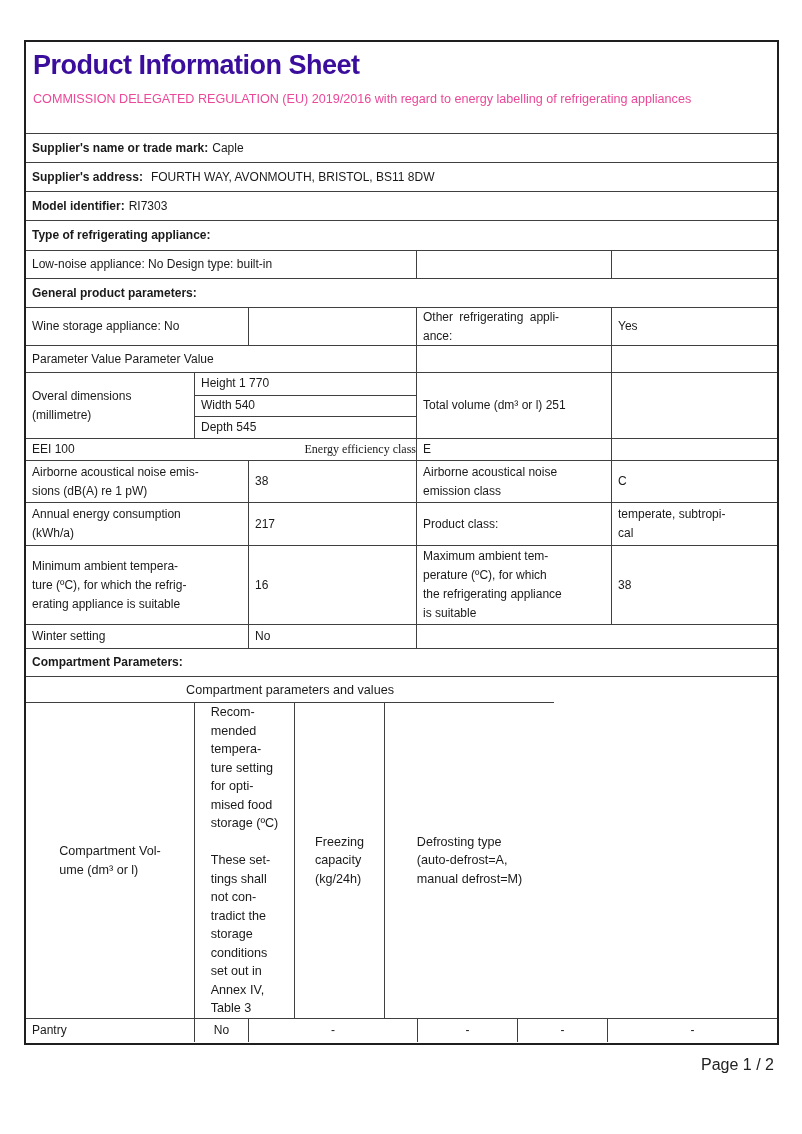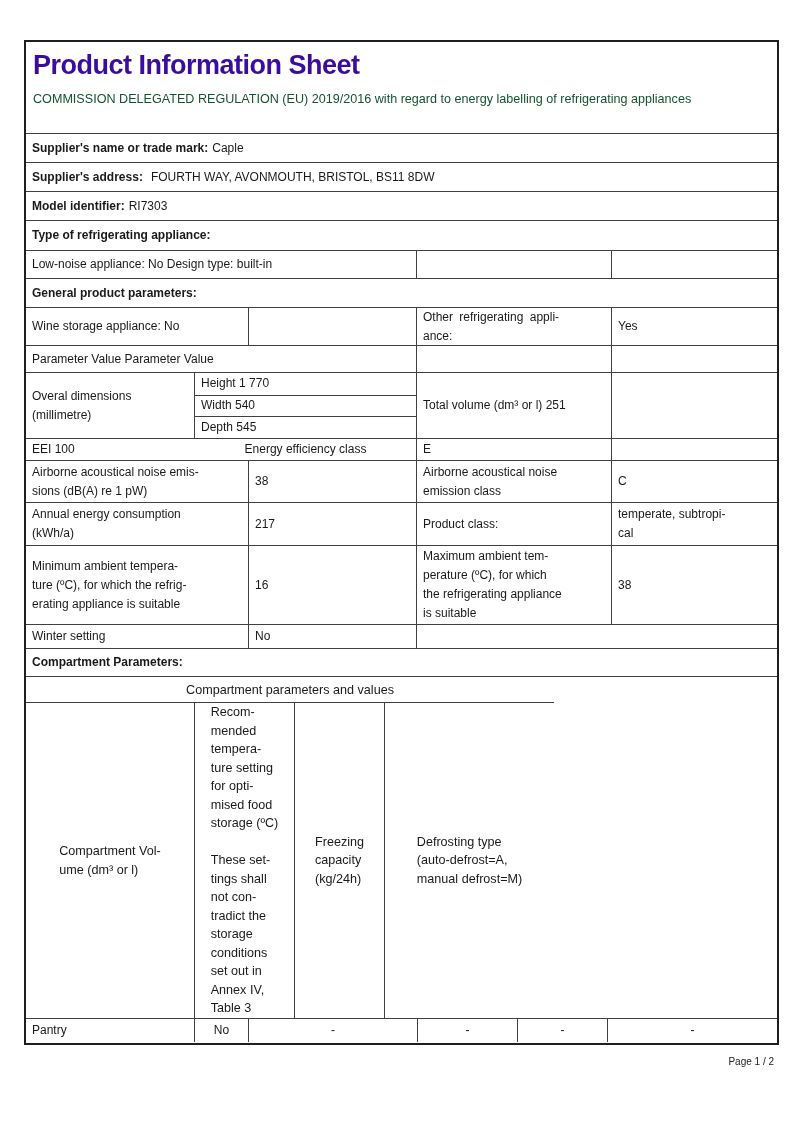--- a/index.html
+++ b/index.html
@@ -2,21 +2,21 @@
 <html><head>
 <meta charset="utf-8">
 <style>
   * { margin:0; padding:0; box-sizing:border-box; }
   html,body { width:802px; height:1134px; background:#ffffff;
               font-family:"Liberation Sans", sans-serif; color:#1a1a1a; }
   .sheet { position:absolute; left:24px; top:40px; width:755px; height:1005px;
            border:2px solid #1f1f1f; background:#fff; overflow:hidden; }
   .title-block { height:91px; padding:7px 10px 0 7px; }
   .page-title { font-size:27px; font-weight:bold; letter-spacing:-0.5px; line-height:32px; }
-  .subtitle { margin-top:8px; font-size:12.6px; line-height:20px; max-width:700px; color:#14532d; }
+  .subtitle { margin-top:8px; font-size:12.6px; line-height:20px; max-width:700px; color:#ec4899; }
   .row { display:flex; border-top:1px solid #404040; width:751px; }
   .cell { border-right:1px solid #404040; display:flex; align-items:center;
           padding-left:6px; font-size:12px; line-height:19px; overflow:hidden; }
   .cell:last-child { border-right:none; }
   .pre { white-space:pre-line; }
   .b { font-weight:bold; }
   .val { margin-left:4px; }
   .val-gap { margin-left:8px; }
   
   .h29{height:29px} .h30{height:30px} .h28{height:28px} .h38{height:38px}
@@ -26,37 +26,37 @@
   .w223{width:223px} .w168{width:168px} .w195{width:195px} .w165{width:165px}
   .w391{width:391px} .w169{width:169px} .w222{width:222px} .w360{width:360px}
   .w100{width:100px} .w90{width:90px} .w54{width:54px}
   
   .dim-stack { display:flex; flex-direction:column; padding:0; align-items:stretch; }
   .dim-sub { height:22px; display:flex; align-items:center; padding-left:6px; }
   .dim-sub + .dim-sub { border-top:1px solid #404040; }
   
   .eei-cell { padding:0; }
   .eei-left { width:169px; padding-left:6px; }
-  .eei-right { flex:1; text-align:center; }
+  .eei-right { flex:1; text-align:right;font-family:Liberation Serif, serif; }
   
   .spread { word-spacing:3px; }
   
   .comp { display:flex; height:342px; border-top:1px solid #404040; width:751px; }
   .comp-left { width:223px; border-right:1px solid #404040; display:flex;
                align-items:center; justify-content:center; font-size:12.6px; }
   .comp-right { width:528px; display:flex; flex-direction:column; }
   .comp-right-header { height:26px; border-bottom:1px solid #404040; display:flex;
                        align-items:center; justify-content:center; font-size:12.6px; }
   .comp-sub { flex:1; display:flex; }
   .comp-sub-cell { border-right:1px solid #404040; display:flex; align-items:center;
                    justify-content:center; text-align:left; font-size:12.6px;
                    line-height:18.5px; padding:0 2px; overflow:hidden; }
   .comp-sub-cell:last-child { border-right:none; }
   .center { justify-content:center; text-align:center; padding-left:0; }
-  .footer { position:absolute; top:1056px; right:28px; font-size:10px; color:#222; }
+  .footer { position:absolute; top:1056px; right:28px; font-size:16px; color:#222; }
 </style>
 </head>
 <body>
 
 <div class="sheet">
 
   <div class="title-block">
     <div class="page-title" style="color: rgb(59, 13, 156);">Product Information Sheet</div>
     <div class="subtitle">COMMISSION DELEGATED REGULATION (EU) 2019/2016 with regard to energy labelling of refrigerating appliances</div>
   </div>

